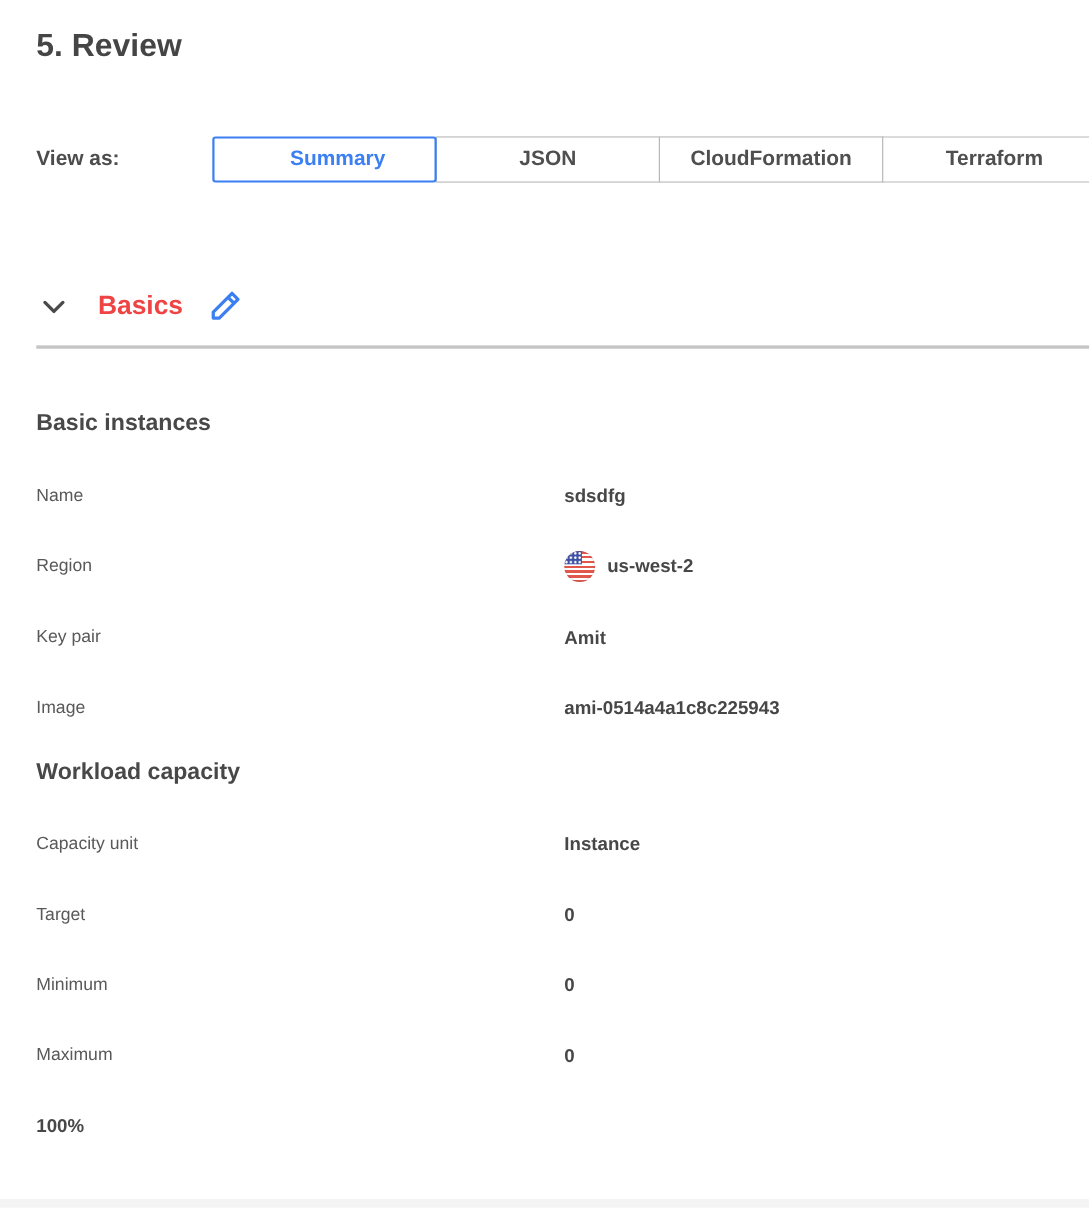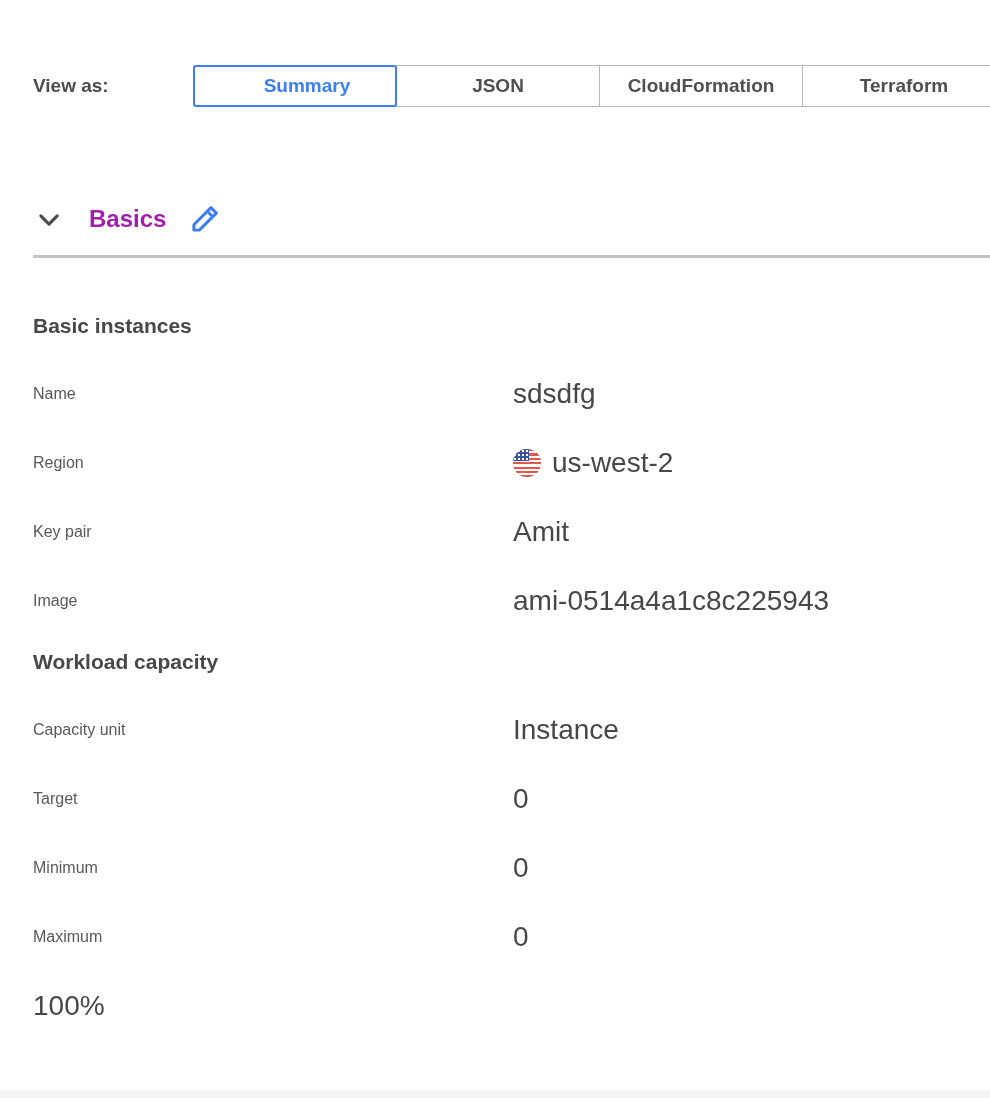--- a/index.html
+++ b/index.html
@@ -64,21 +64,21 @@
   .section-header {
     margin: 96px 0 0 33px;
     display: flex;
     align-items: center;
     cursor: pointer;
   }
   .chev { width: 28px; height: 28px; display: inline-flex; margin: 2px 0 0 2px; }
   .section-title {
     font-size: 24px;
     font-weight: 700;
-    color: #a21caf;
+    color: #ef4444;
     margin-left: 26px;
   }
   .edit-icon { width: 31px; height: 31px; display: inline-flex; margin-left: 24px; cursor: pointer; }
 
   .divider {
     margin: 21px 0 0 33px;
     width: 957px;
     height: 3px;
     background: var(--divider);
   }
@@ -103,22 +103,22 @@
   .row + .row { margin-top: 37px; }
   .row-label {
     width: 480px;
     font-size: 16px;
     font-weight: 400;
     color: var(--label);
   }
   .row-value {
     display: flex;
     align-items: center;
-    font-size: 28px;
-    font-weight: 400;
+    font-size: 17px;
+    font-weight: 700;
     color: var(--value);
   }
   .flag {
     width: 28px;
     height: 28px;
     border-radius: 50%;
     overflow: hidden;
     position: relative;
     margin-right: 11px;
     flex: 0 0 28px;
@@ -140,20 +140,21 @@
     width: 990px;
     height: 8px;
     background: #f4f4f4;
   }
 </style>
 </head>
 <body>
 
 <div class="page">
 
+  <h1 class="page-title">5. Review</h1>
 
   <div class="viewas-row">
     <span class="viewas-label">View as:</span>
     <div class="tabs" id="tabs">
         <button class="tab selected">Summary</button>
         <button class="tab">JSON</button>
         <button class="tab">CloudFormation</button>
         <button class="tab">Terraform</button>
       </div>
   </div>

